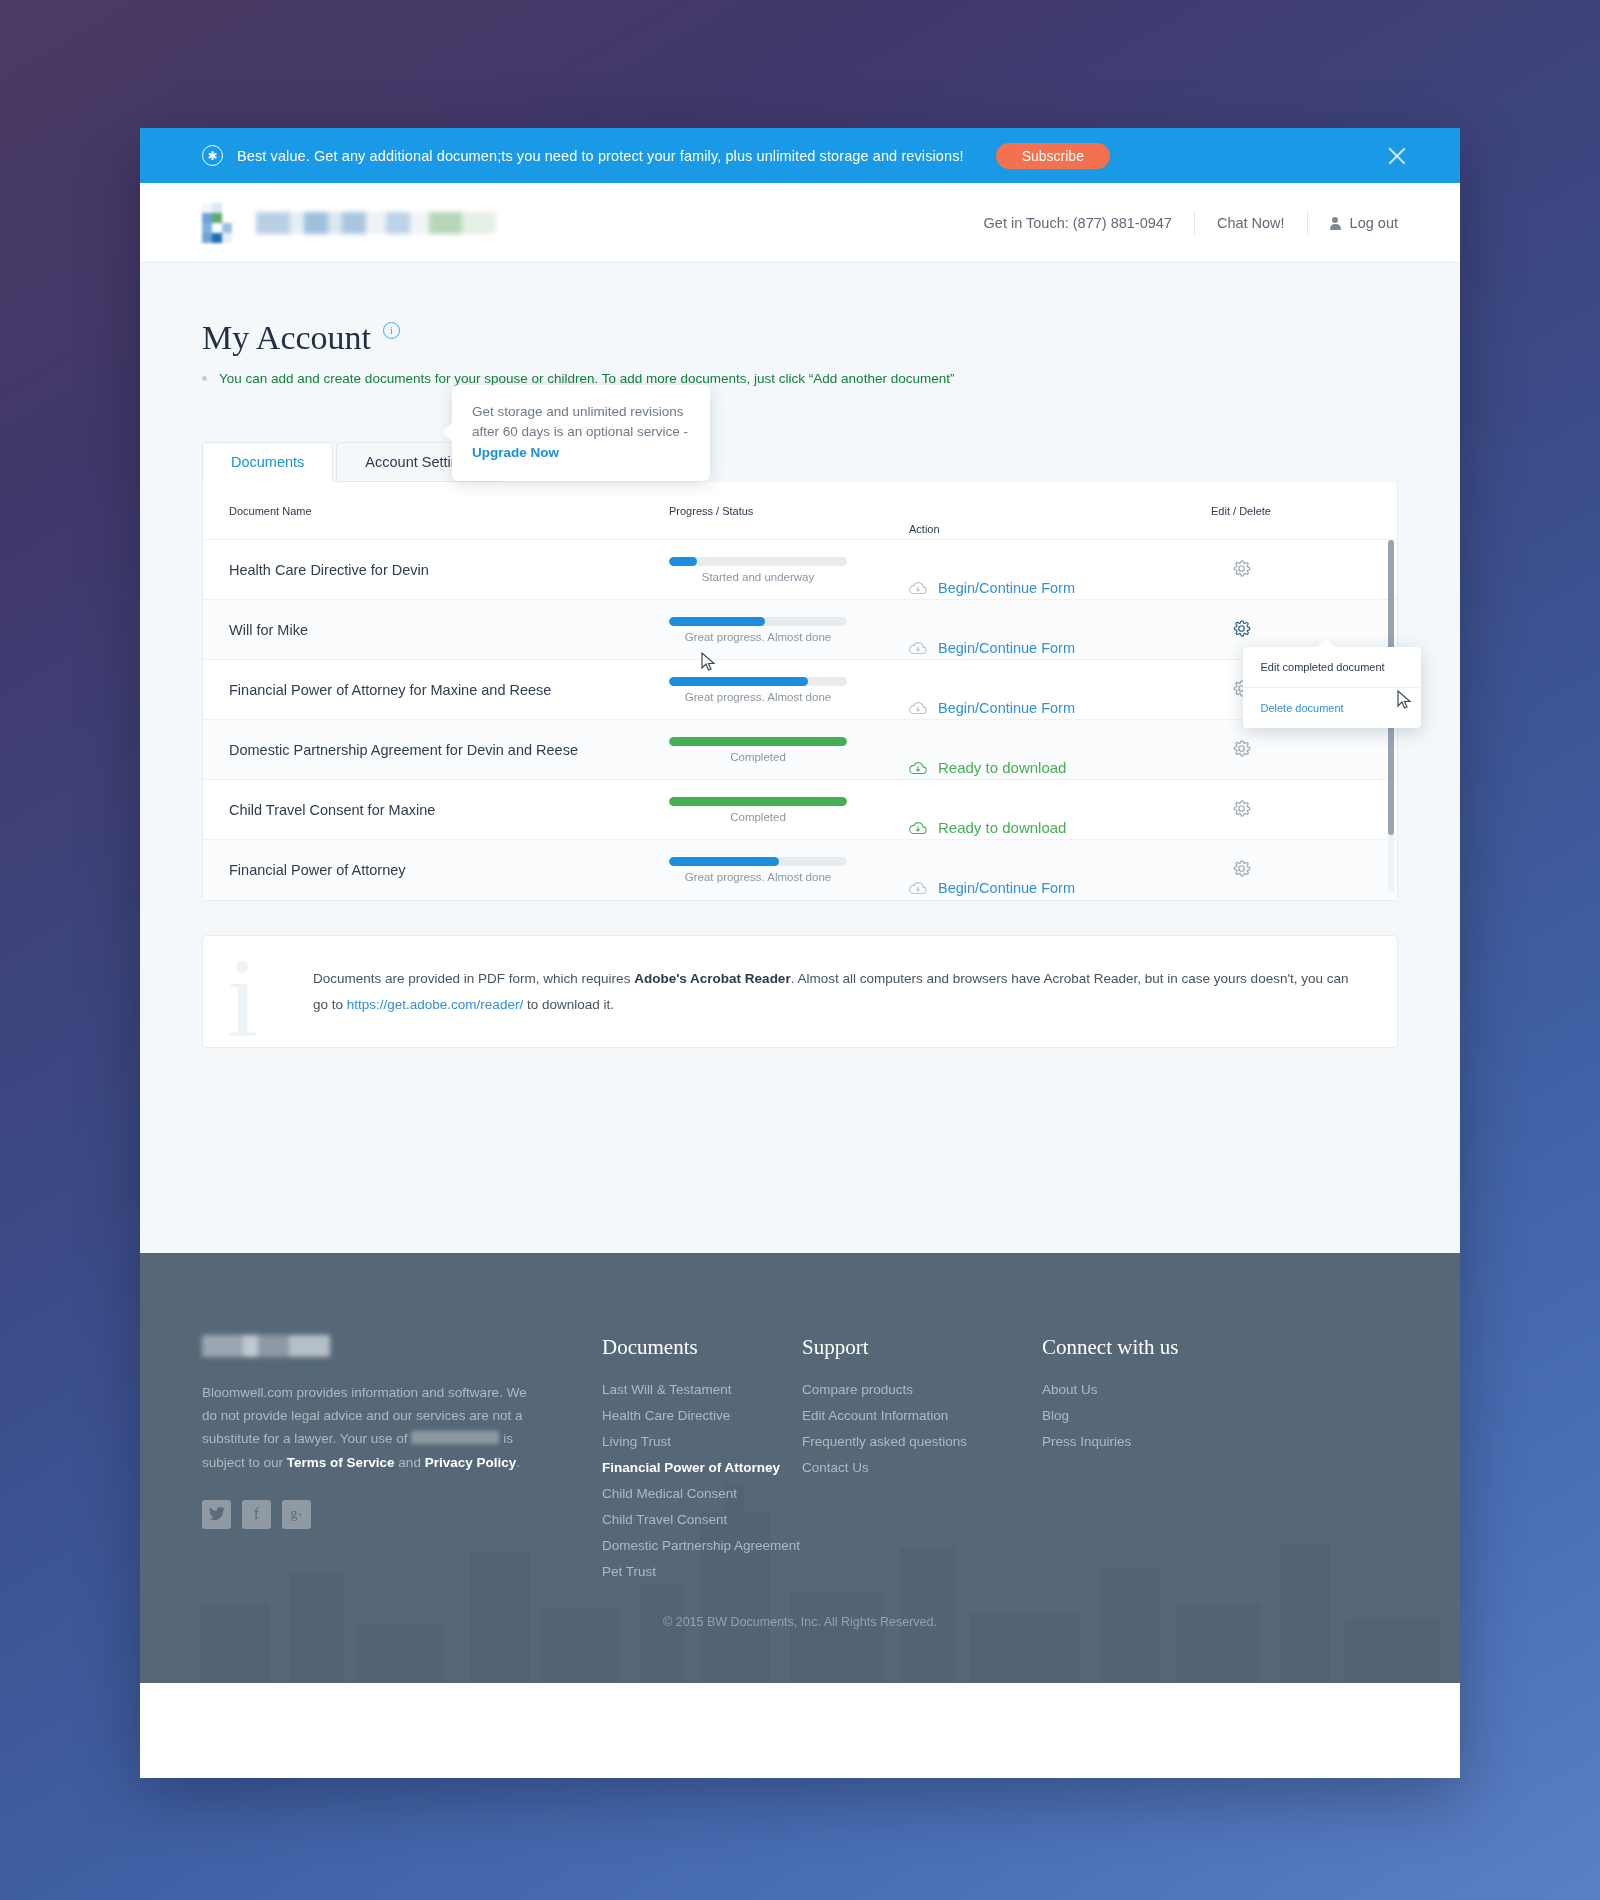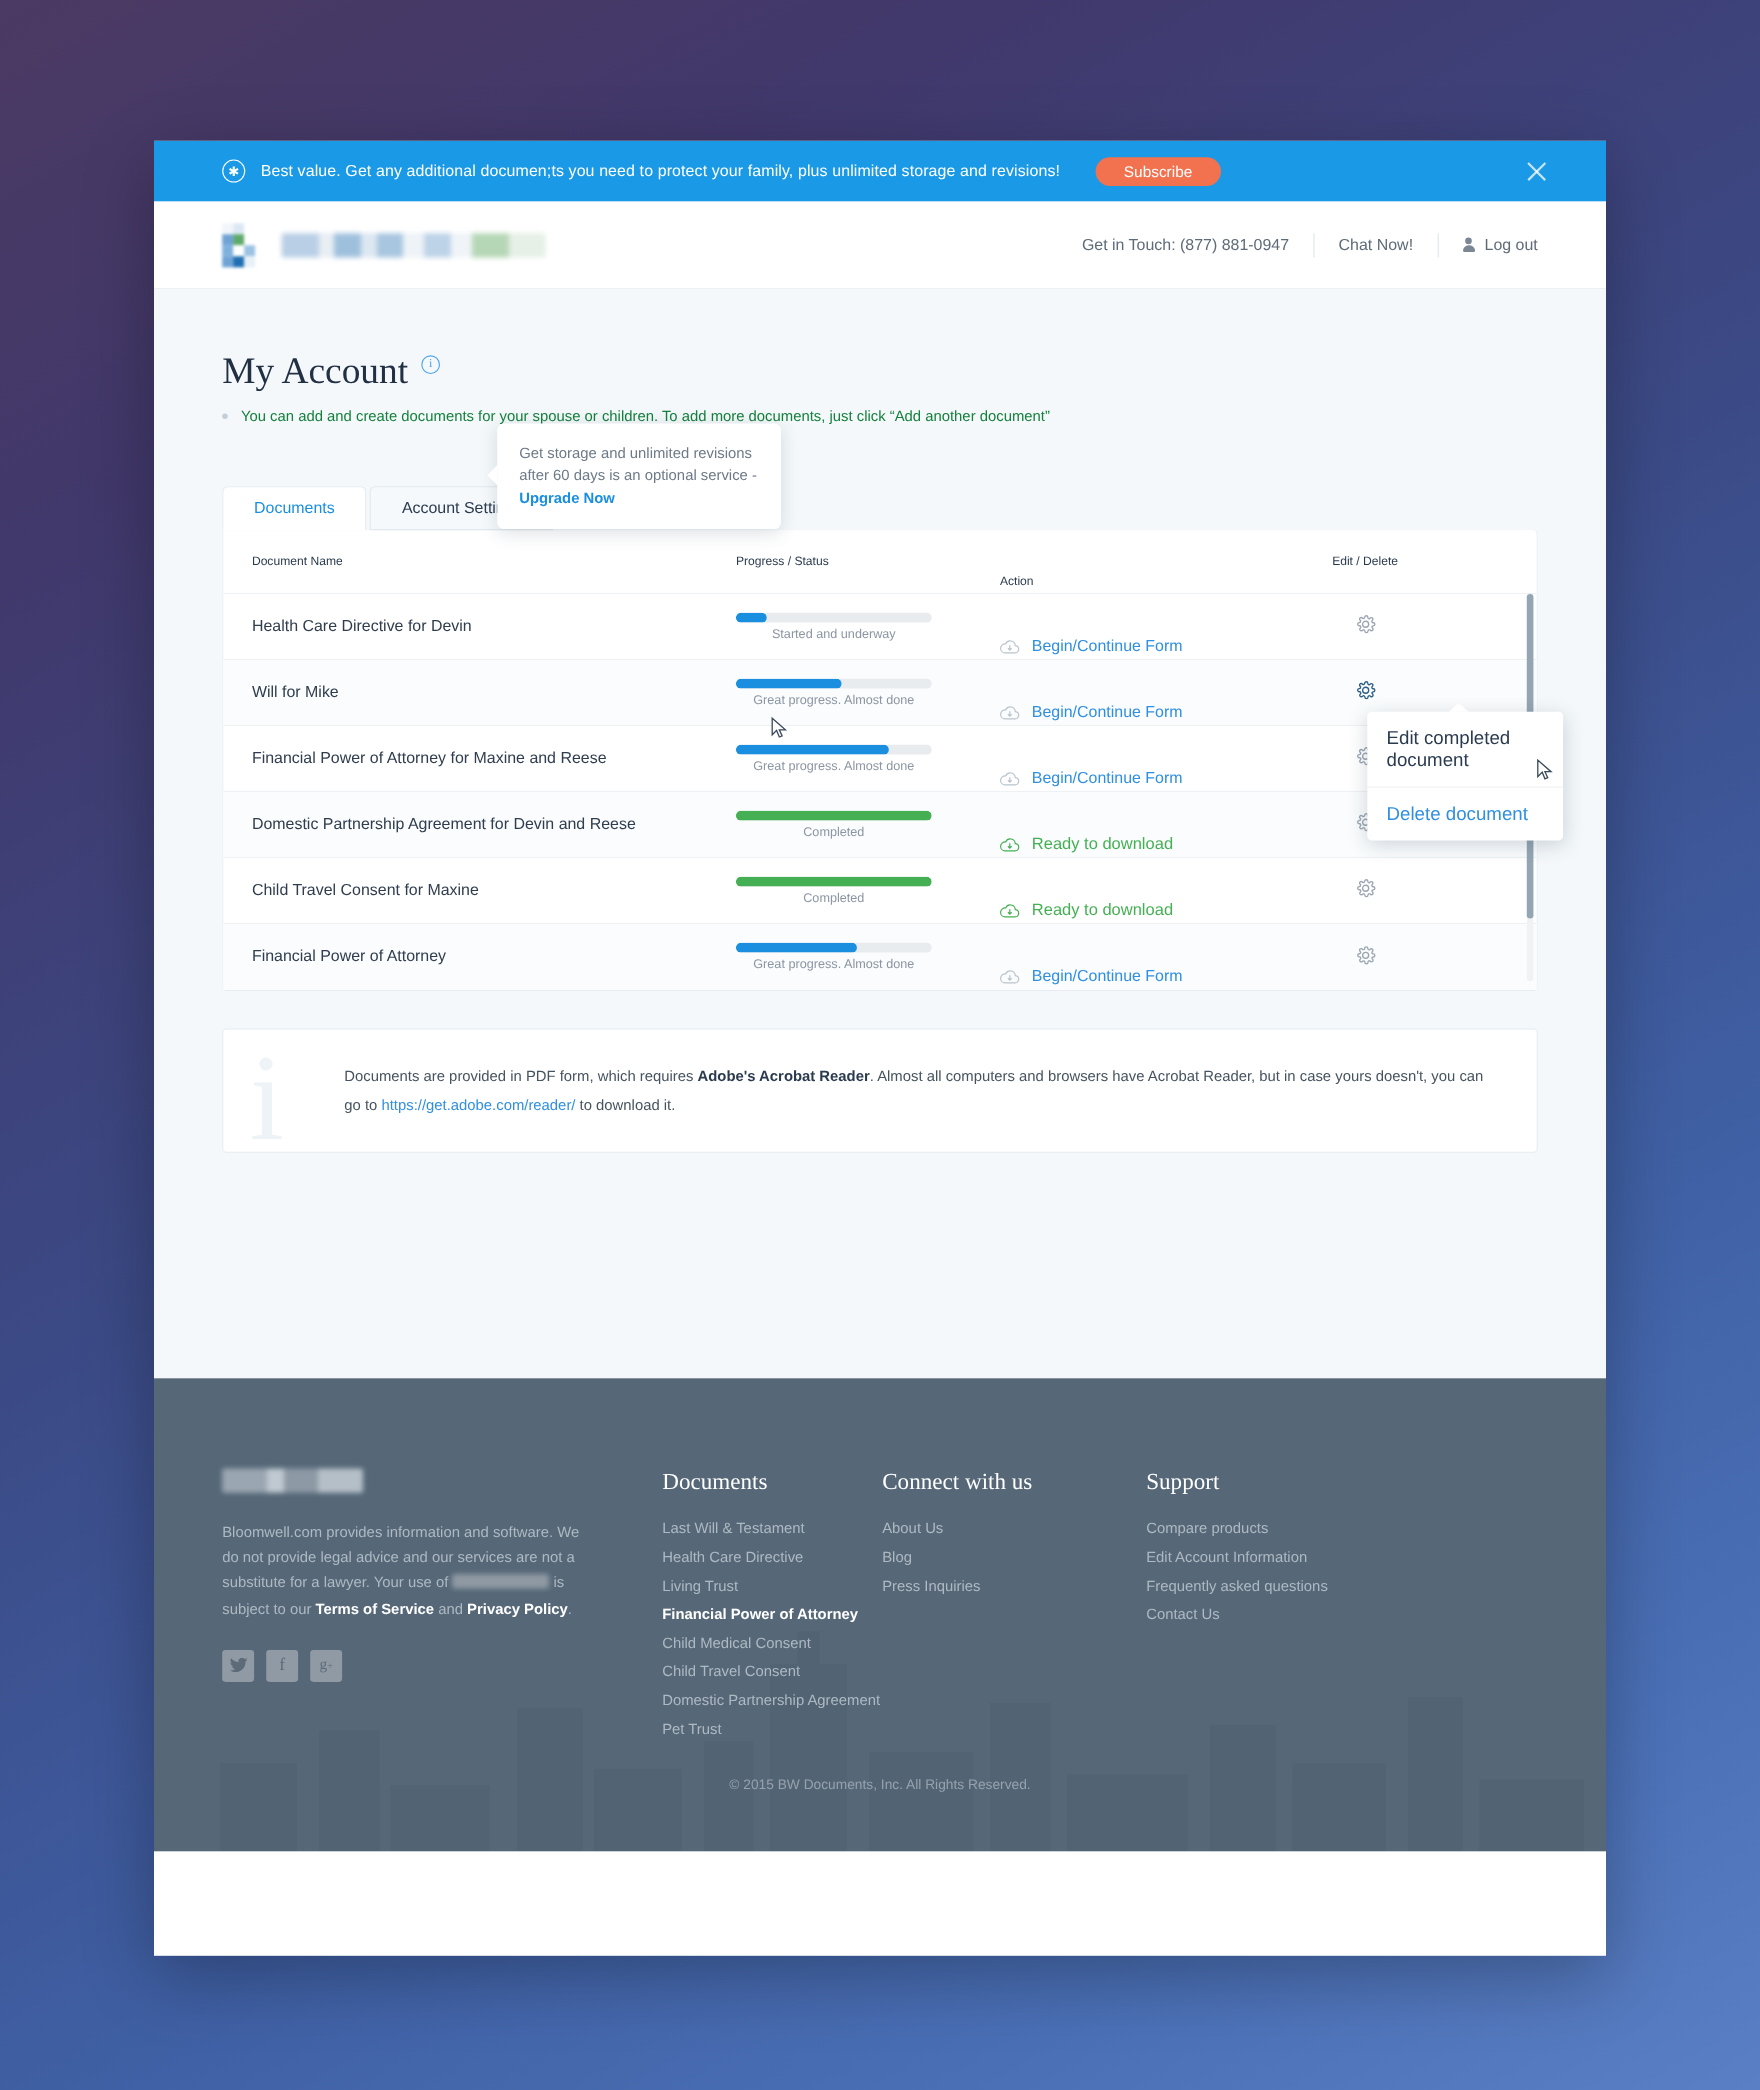--- a/index.html
+++ b/index.html
@@ -265,21 +265,21 @@
 
   
   .ctx-menu {
     position:absolute;
     left: 900px; top: 600px;
     width: 178px;
     background:#fff;
     border-radius: 4px;
     box-shadow: 0 4px 18px rgba(35,55,80,0.20);
     z-index: 40;
-    font-size: 17px;
+    font-size: 11px;
   }
   .ctx-menu::before {
     content:""; position:absolute; right: 86px; top:-8px;
     border-left: 9px solid transparent;
     border-right: 9px solid transparent;
     border-bottom: 8px solid #fff;
   }
   .ctx-item {
     padding: 14px 18px;
     color:#2b3b4f;
@@ -637,34 +637,34 @@
             <a href="#" class="f-link">Living Trust</a>
             <a href="#" class="f-link active">Financial Power of Attorney</a>
             <a href="#" class="f-link">Child Medical Consent</a>
             <a href="#" class="f-link">Child Travel Consent</a>
             <a href="#" class="f-link">Domestic Partnership Agreement</a>
             <a href="#" class="f-link">Pet Trust</a>
           </div>
       </div>
 
       <div class="fcol" style="flex:0 0 240px">
-        <div class="f-head">Connect with us</div>
-        <div id="fcol1">
-            <a href="#" class="f-link">About Us</a>
-            <a href="#" class="f-link">Blog</a>
-            <a href="#" class="f-link">Press Inquiries</a>
-          </div>
-      </div>
-
-      <div class="fcol" style="flex:0 0 240px">
         <div class="f-head">Support</div>
         <div id="fcol2">
             <a href="#" class="f-link">Compare products</a>
             <a href="#" class="f-link">Edit Account Information</a>
             <a href="#" class="f-link">Frequently asked questions</a>
             <a href="#" class="f-link">Contact Us</a>
           </div>
       </div>
+
+      <div class="fcol" style="flex:0 0 240px">
+        <div class="f-head">Connect with us</div>
+        <div id="fcol1">
+            <a href="#" class="f-link">About Us</a>
+            <a href="#" class="f-link">Blog</a>
+            <a href="#" class="f-link">Press Inquiries</a>
+          </div>
+      </div>
     </div>
     <div class="copyright">© 2015 BW Documents, Inc. All Rights Reserved.</div>
   </div>
 
 </div>
 
 </body></html>

